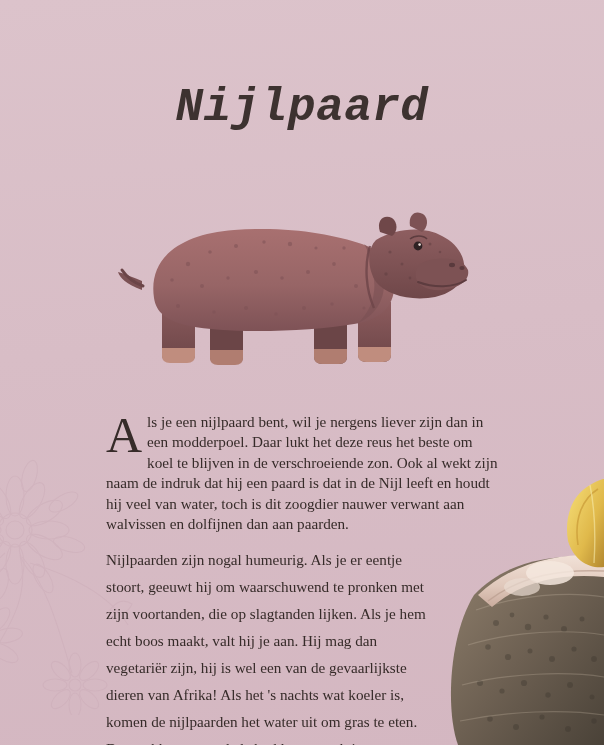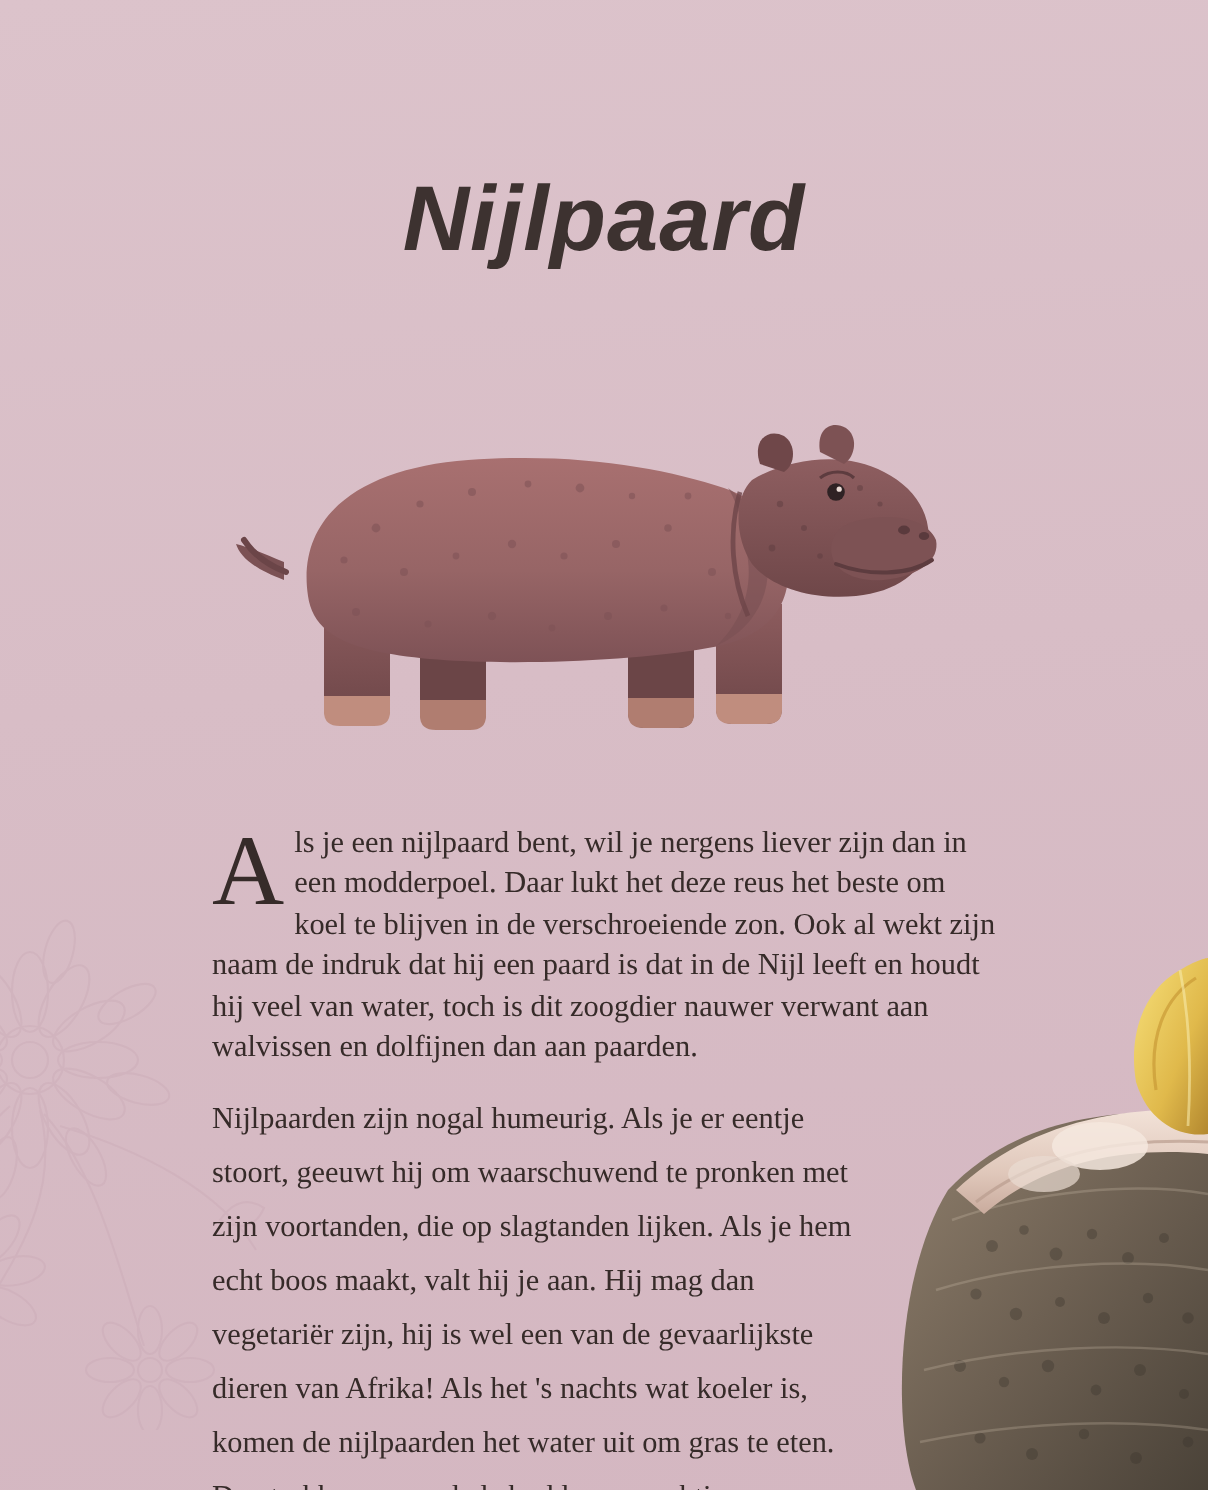--- a/index.html
+++ b/index.html
@@ -34,21 +34,21 @@
     pointer-events: none;
   }
 
   
   .title {
     position: absolute;
     top: 82px;
     left: 0;
     width: 100%;
     text-align: center;
-    font-family: Liberation Sans, sans-serif;
+    font-family: Liberation Mono, monospace;
     font-style: italic;
     font-weight: bold;
     font-size: 46px;
     letter-spacing: 0.5px;
     color: #3d3230;
   }
 
   
   .hippo {
     position: absolute;

